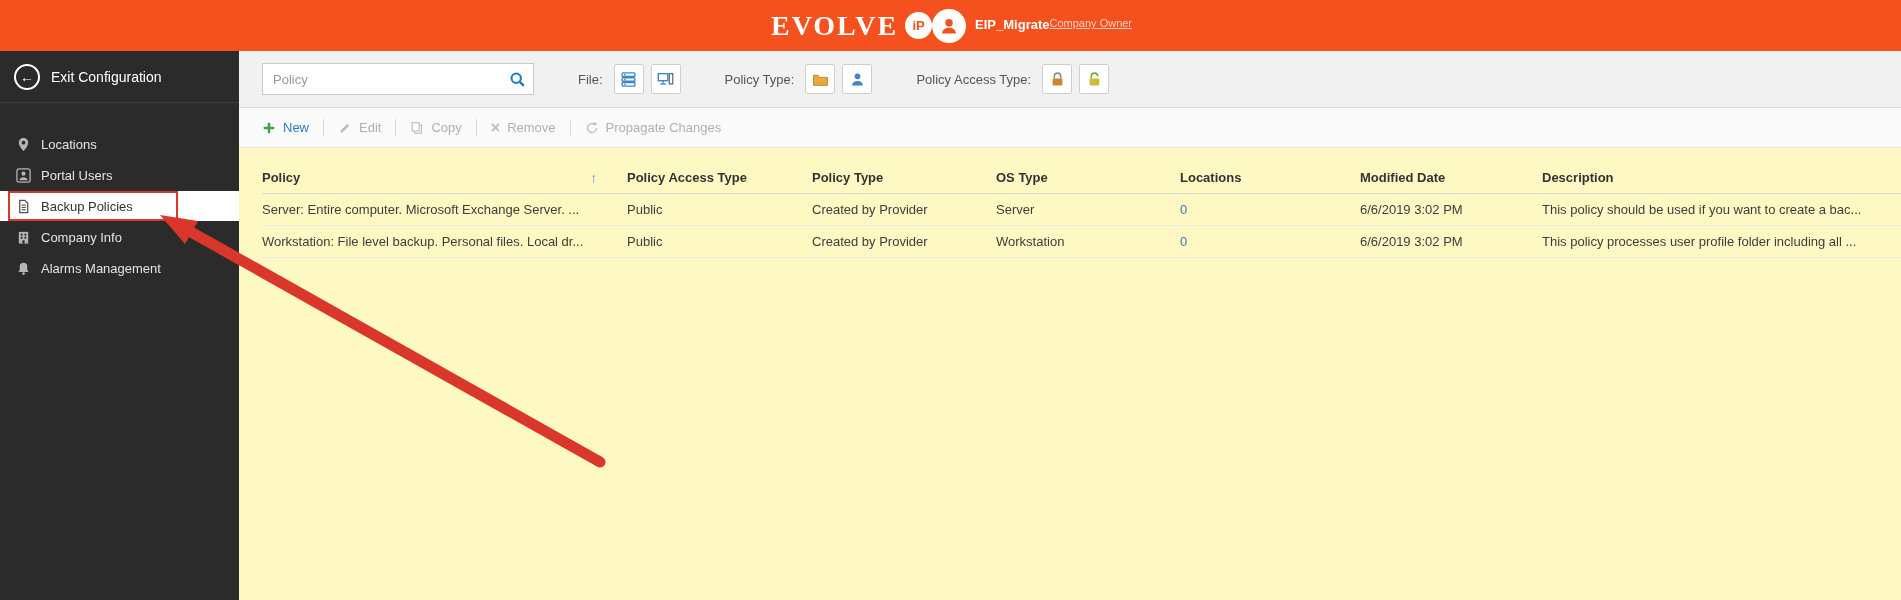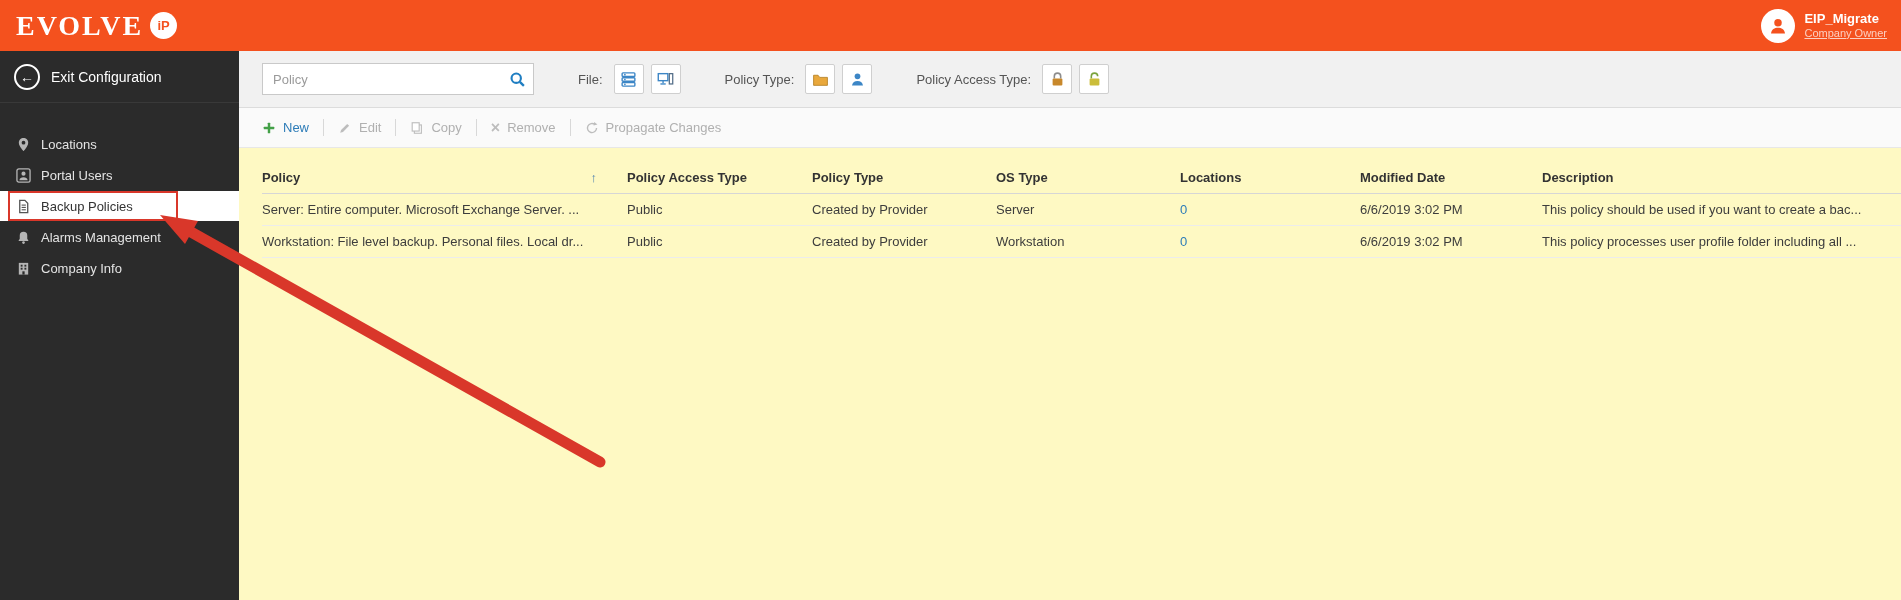--- a/index.html
+++ b/index.html
@@ -2,31 +2,31 @@
 <html style="--brand_orange: #f4511e; --sidebar_dark: #2b2b2b; --annotation_red: #d9372a; --link_blue: #2d7cb8; --success_green: #43a047; --icon_blue: #3c86c6;"><head>
 <meta charset="utf-8">
 <style>
   * { margin:0; padding:0; box-sizing:border-box; }
   html,body { width:1901px; height:600px; overflow:hidden; background:#fff;
               font-family:"Liberation Sans", sans-serif; }
 
   
   .topbar { position:absolute; top:0; left:0; width:1901px; height:51px;
             background:var(--brand_orange,#f4511e); display:flex; align-items:center;
-            justify-content:space-between; padding:0 12px 0 16px; z-index:5; }
+            justify-content:center; padding:0 12px 0 16px; z-index:5; }
   .logo { display:flex; align-items:center; gap:7px; }
   .logo-text { color:#fff; font-family:"Liberation Serif", serif; font-weight:bold;
                font-size:28px; letter-spacing:2px; line-height:1; }
   .logo-badge { width:27px; height:27px; background:#fff; border-radius:50%;
                 color:var(--brand_orange,#f4511e); font-weight:bold; font-size:13px;
                 display:flex; align-items:center; justify-content:center; }
   .user { display:flex; align-items:center; gap:9px; cursor:pointer; padding-right:2px; }
   .avatar { width:34px; height:34px; background:#fff; border-radius:50%;
             display:flex; align-items:center; justify-content:center; }
-  .user-text { display:flex; flex-direction:column; line-height:1.25; }
+  .user-text { display:flex; line-height:1.25; }
   .user-name { color:#fff; font-size:13px; font-weight:bold; }
   .user-role { color:rgba(255,255,255,.72); font-size:11px;text-decoration:underline; }
 
   
   .sidebar { position:absolute; top:51px; left:0; width:239px; height:549px;
              background:var(--sidebar_dark,#2b2b2b); z-index:4; }
   .exit-row { height:52px; display:flex; align-items:center; gap:11px; padding-left:14px;
               color:#fff; font-size:14px; cursor:pointer;
               border-bottom:1px solid rgba(255,255,255,.07); }
   .exit-circle { width:26px; height:26px; border:2px solid #fff; border-radius:50%;
@@ -137,36 +137,36 @@
           <line x1="6" y1="6.5" x2="10.5" y2="6.5" stroke="#555" stroke-width="1.2"></line>
           <line x1="6" y1="9" x2="10.5" y2="9" stroke="#555" stroke-width="1.2"></line>
           <line x1="6" y1="11.5" x2="10.5" y2="11.5" stroke="#555" stroke-width="1.2"></line>
         </svg>
       <span>Backup Policies</span>
       <span class="hl-box"></span>
     </div>
 
     <div class="nav-item">
       <svg width="15" height="15" viewBox="0 0 16 16">
-          <path d="M8 1.8a4 4 0 0 0-4 4v3.4L2.6 11.6h10.8L12 9.2V5.8a4 4 0 0 0-4-4z" fill="#b5b5b5"></path>
-          <circle cx="8" cy="13.4" r="1.4" fill="#b5b5b5"></circle>
-        </svg>
-      <span>Alarms Management</span>
-    </div>
-
-    <div class="nav-item">
-      <svg width="15" height="15" viewBox="0 0 16 16">
           <rect x="3" y="2" width="10" height="12.5" fill="#b5b5b5"></rect>
           <rect x="5" y="4" width="2" height="2" fill="#2b2b2b"></rect>
           <rect x="9" y="4" width="2" height="2" fill="#2b2b2b"></rect>
           <rect x="5" y="7.2" width="2" height="2" fill="#2b2b2b"></rect>
           <rect x="9" y="7.2" width="2" height="2" fill="#2b2b2b"></rect>
           <rect x="6.8" y="11" width="2.4" height="3.5" fill="#2b2b2b"></rect>
         </svg>
       <span>Company Info</span>
+    </div>
+
+    <div class="nav-item">
+      <svg width="15" height="15" viewBox="0 0 16 16">
+          <path d="M8 1.8a4 4 0 0 0-4 4v3.4L2.6 11.6h10.8L12 9.2V5.8a4 4 0 0 0-4-4z" fill="#b5b5b5"></path>
+          <circle cx="8" cy="13.4" r="1.4" fill="#b5b5b5"></circle>
+        </svg>
+      <span>Alarms Management</span>
     </div>
 
   </div>
 </div>
 
 <div class="main">
 
   <div class="filter-bar">
     <div class="search-box">
       <input placeholder="Policy" style="">

